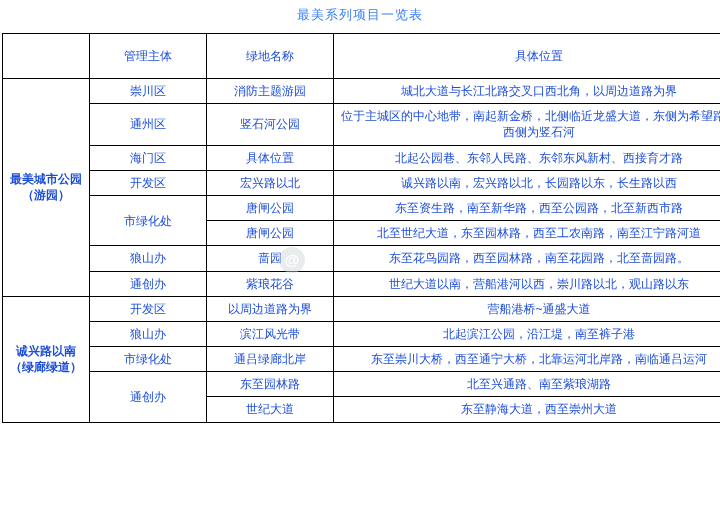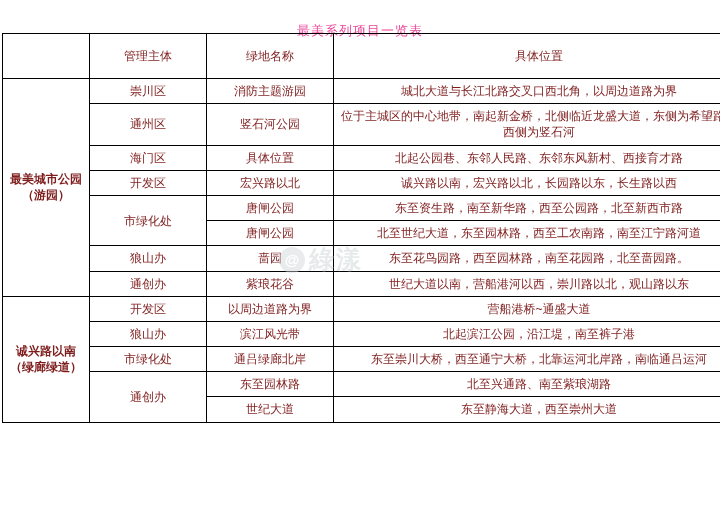--- a/index.html
+++ b/index.html
@@ -15,44 +15,44 @@
     overflow: hidden;
   }
   .page {
     position: relative;
     width: 720px;
     height: 532px;
     box-sizing: border-box;
   }
   .doc-title {
     position: absolute;
-    top: 22px;
+    top: 6px;
     left: 0;
     width: 720px;
     text-align: center;
     font-size: 13px;
     letter-spacing: 1px;
-    color: #ec4899;
+    color: #3b82f6;
   }
   table.main {
     position: absolute;
     top: 33px;
     left: 2px;
     width: 716px;
     border-collapse: collapse;
     table-layout: fixed;
   }
   table.main td {
     border: 1px solid #000000;
     font-size: 12px;
     text-align: center;
     vertical-align: middle;
     padding: 4px 3px;
     line-height: 1.35;
-    color: #7f1d1d;
+    color: #1d4ed8;
   }
   td.cat {
     width: 80px;
     font-size: 12px;
     padding: 2px;
     line-height: 1.45;
     font-weight: bold;
   }
   td.subject {
     width: 110px;
@@ -183,16 +183,15 @@
       </tr>
       <tr>
         <td class="gname">世纪大道</td>
         <td class="loc">东至静海大道，西至崇州大道</td>
       </tr>
     </tbody>
   </table>
 
   <div class="watermark">
     <div class="wm-circle">@</div>
-    <div class="wm-text">綠漾</div>
   </div>
 
 </div>
 
 </body></html>

